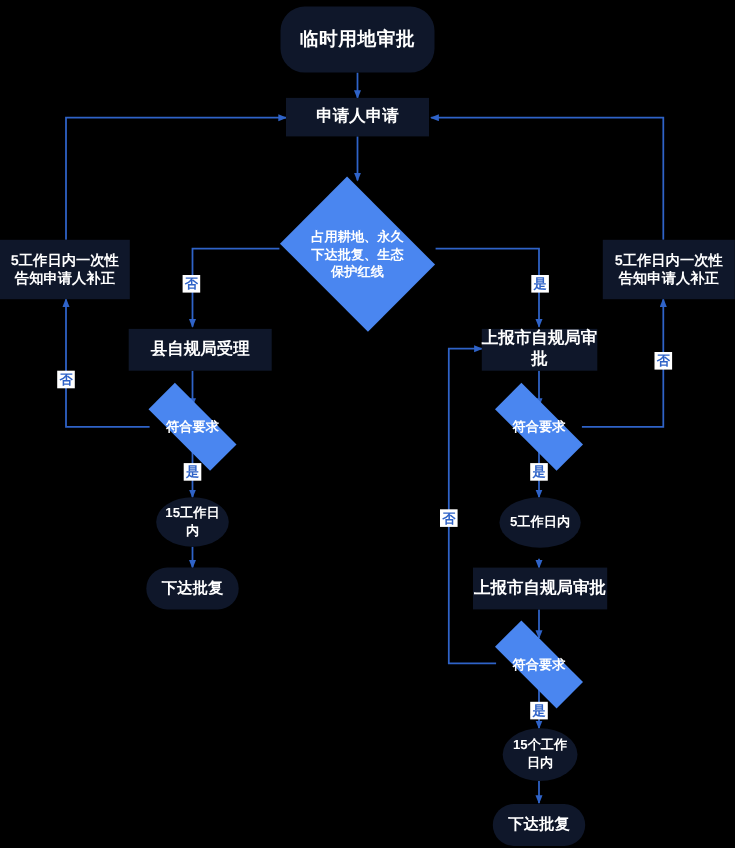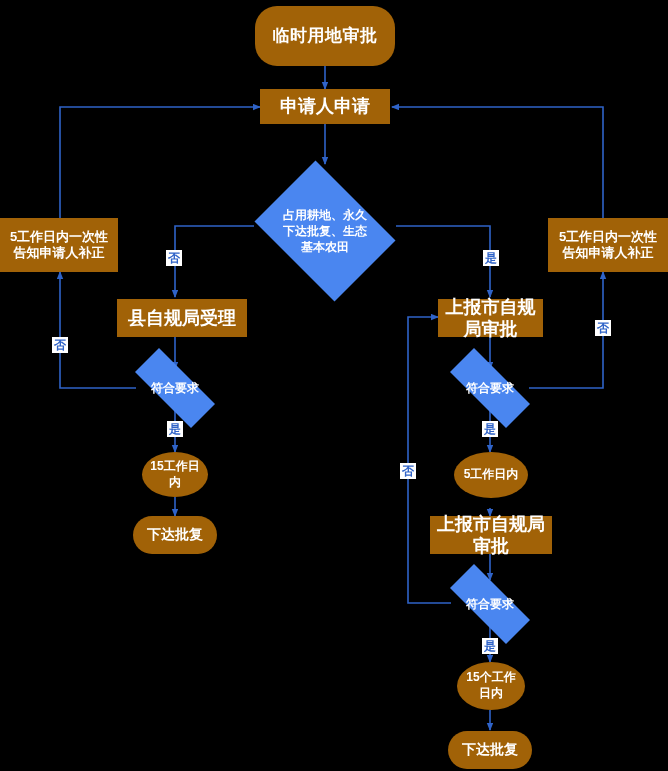--- a/index.html
+++ b/index.html
@@ -3,31 +3,31 @@
 <meta charset="utf-8">
 <style>
   html,body{margin:0;padding:0;background:#000;}
   body{width:668px;height:771px;position:relative;overflow:hidden;
        font-family:"Liberation Sans","DejaVu Sans",sans-serif;}
   #stage{position:absolute;left:0;top:0;width:668px;height:771px;}
   svg#wires{position:absolute;left:0;top:0;width:668px;height:771px;}
 
   .node{position:absolute;box-sizing:border-box;display:flex;align-items:center;
         justify-content:center;text-align:center;color:#ffffff;
-        background:#a16207;line-height:1.25;z-index:2;}
+        background:#0f172a;line-height:1.25;z-index:2;}
   .node.rect{border-radius:0;}
   .node.term{border-radius:22px;}
   .node.ellipse{border-radius:50%;}
   .node.diamond{background:transparent;}
   .diamond .dshape{position:absolute;left:0;top:0;width:100%;height:100%;
         background:#4a86f0;transform:rotate(45deg) scale(.707);}
   .diamond .dtext{position:relative;z-index:1;}
 
   .t-title{font-size:17px;font-weight:700;letter-spacing:.5px;}
-  .t-box{font-size:18px;font-weight:700;}
+  .t-box{font-size:15px;font-weight:700;}
   .t-box-sm{font-size:13px;font-weight:700;}
   .t-dia{font-size:12px;font-weight:600;}
   .t-dia-multi{font-size:12px;font-weight:700;line-height:1.35;}
   .t-ell{font-size:12px;font-weight:700;line-height:1.3;}
   .t-term{font-size:14px;font-weight:700;}
 
   .edge-label{position:absolute;background:#ffffff;color:#2f63c8;
         font-size:12px;font-weight:700;line-height:1;padding:2px 1px;z-index:3;
         text-align:center;}
 </style>
@@ -88,21 +88,21 @@
 
   <div class="node rect t-box" style="left:260px;top:89px;width:130px;height:35px;">
     <span>申请人申请</span>
   </div>
 
   <div class="node diamond" style="left:245px;top:170px;width:160px;height:122px;">
     <span class="dshape"></span>
     <span class="dtext t-dia-multi">
       <span>占用耕地、永久</span><br>
       <span>下达批复、生态</span><br>
-      <span>基本农田</span>
+      <span>保护红线</span>
     </span>
   </div>
 
   <div class="node rect t-box-sm" style="left:0px;top:218px;width:118px;height:54px;">
     <span>
       <span>5工作日内一次性</span><br>
       <span>告知申请人补正</span>
     </span>
   </div>
 

